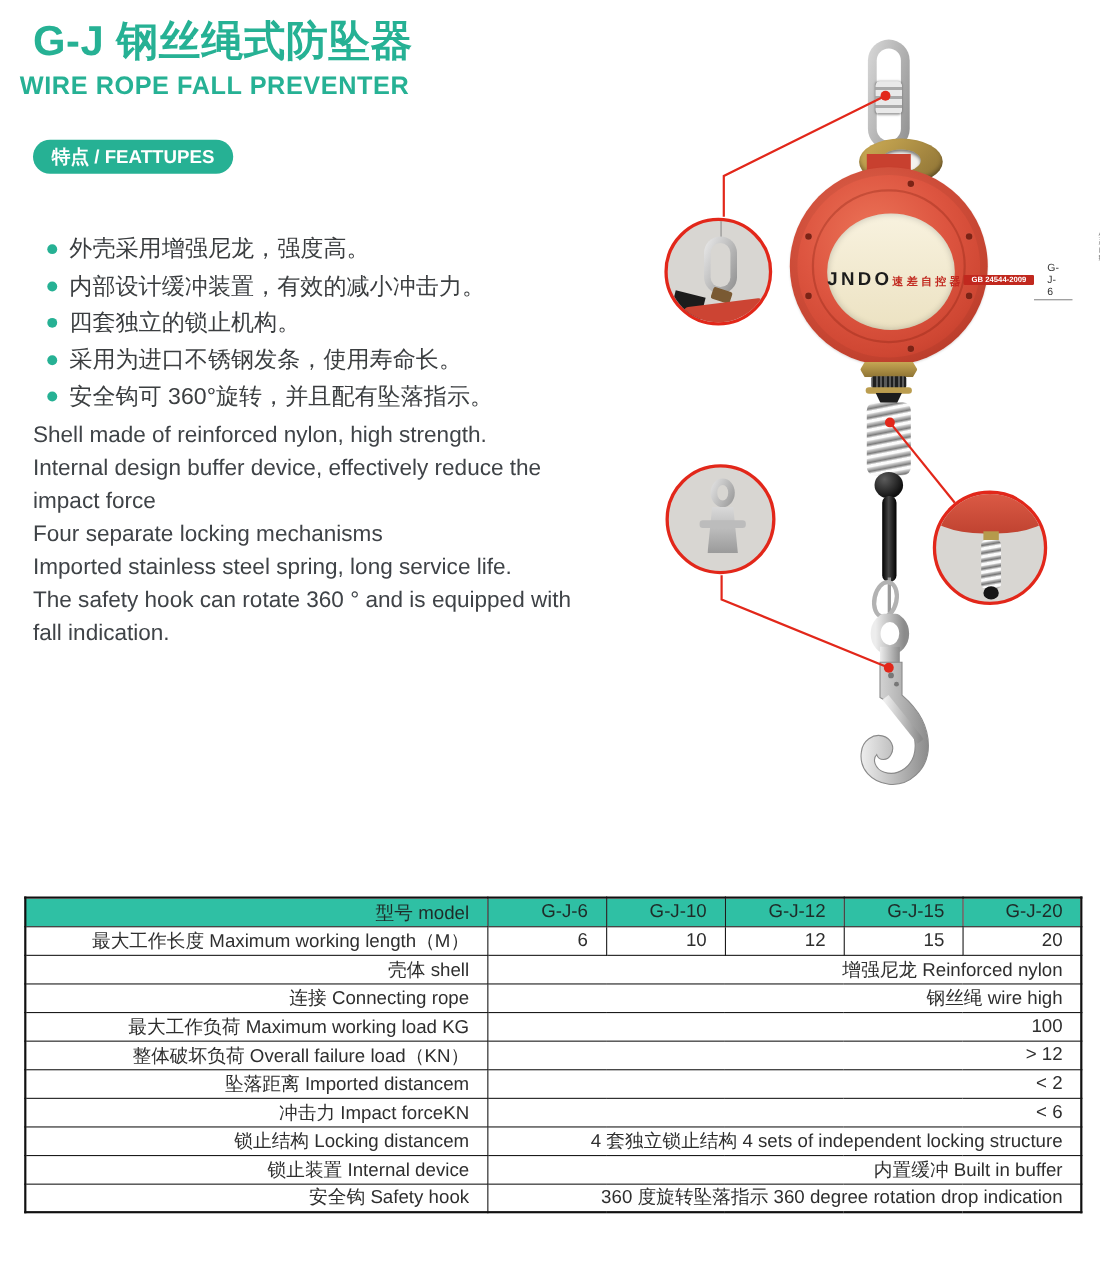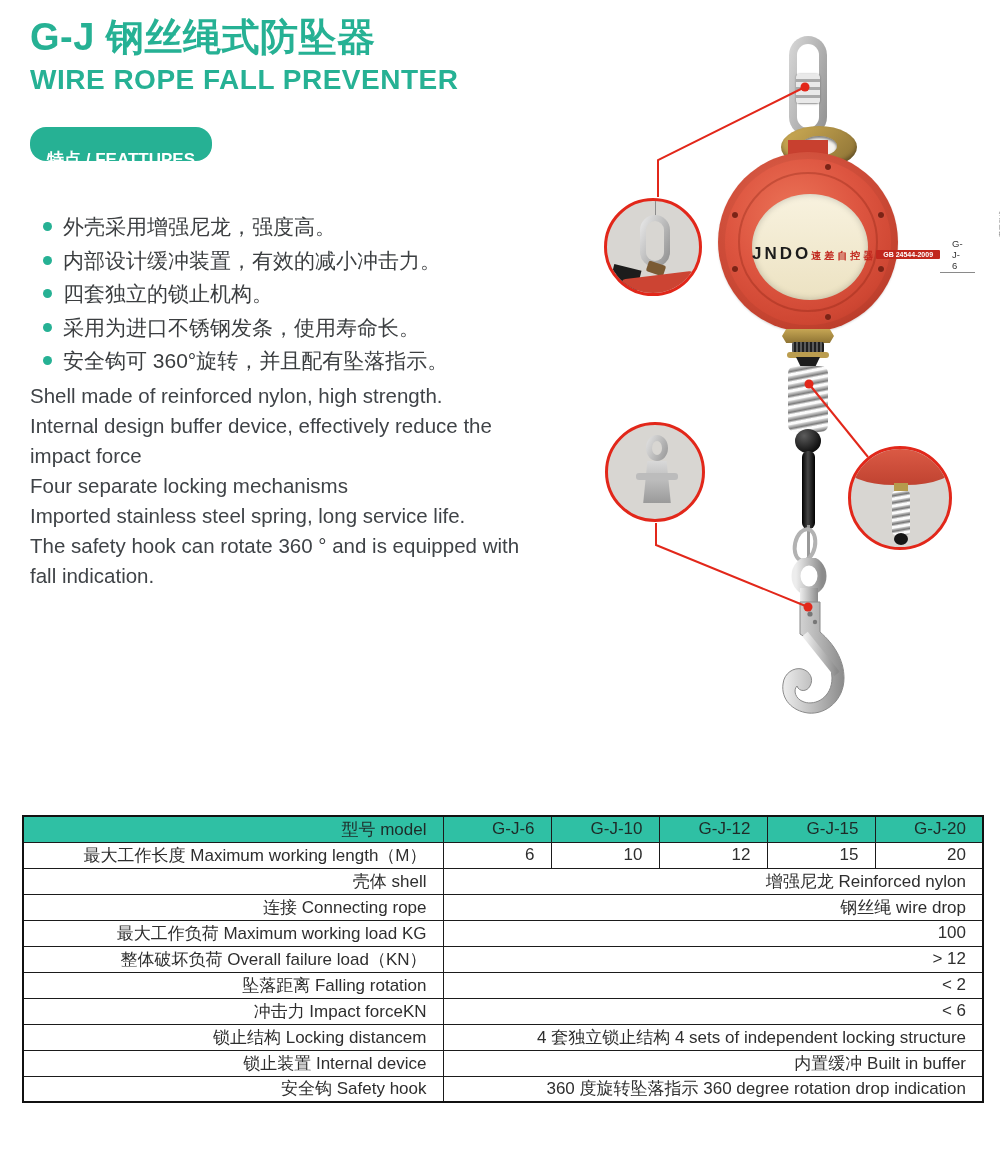--- a/index.html
+++ b/index.html
@@ -2,23 +2,23 @@
 <html><head>
 <meta charset="utf-8">
 <style>
   * { box-sizing: border-box; }
   html,body { margin:0; padding:0; background:#ffffff; }
   body { font-family:"Liberation Sans","DejaVu Sans",sans-serif; }
   .page { position:relative; width:1000px; height:1159px; background:#fff; overflow:hidden; }
 
   
   .title    { position:absolute; left:30px; top:12px;  font-size:38px; font-weight:bold; color:#26b194; letter-spacing:.5px; }
-  .subtitle { position:absolute; left:30px; top:64px;  font-size:28px; font-weight:600;  color:#26b194; letter-spacing:.5px; }
+  .subtitle { position:absolute; left:18px; top:64px;  font-size:23px; font-weight:600;  color:#26b194; letter-spacing:.5px; }
   .badge    { position:absolute; left:30px; top:127px; background:#26b194; color:#fff; font-size:17px; font-weight:bold;
-              height:31px; line-height:31px; padding:17px 17px; border-radius:16px; }
+              height:31px; line-height:31px; padding:0 17px; border-radius:16px; }
 
   
   .features { position:absolute; left:32px; top:199px; margin:11px; padding:0; list-style:none; }
   .features li { display:flex; align-items:flex-start; font-size:21px; color:#3b3e40; line-height:33.5px; white-space:nowrap; }
   .features .dot { flex:none; width:9px; height:9px; border-radius:50%; background:#26b194; margin:12px 11px 0 0; }
 
   
   .desc { position:absolute; left:30px; top:381px; width:520px; }
   .desc p { margin:0; font-size:20.5px; line-height:30px; color:#3f4347; }
 
@@ -263,32 +263,32 @@
       <td>12</td>
       <td>15</td>
       <td>20</td>
     </tr>
     <tr>
       <td>壳体 shell</td>
       <td colspan="5">增强尼龙 Reinforced nylon</td>
     </tr>
     <tr>
       <td>连接 Connecting rope</td>
-      <td colspan="5">钢丝绳 wire drop</td>
+      <td colspan="5">钢丝绳 wire high</td>
     </tr>
     <tr>
       <td>最大工作负荷 Maximum working load KG</td>
       <td colspan="5">100</td>
     </tr>
     <tr>
       <td>整体破坏负荷 Overall failure load（KN）</td>
       <td colspan="5">&gt; 12</td>
     </tr>
     <tr>
-      <td>坠落距离 Falling rotation</td>
+      <td>坠落距离 Imported distancem</td>
       <td colspan="5">&lt; 2</td>
     </tr>
     <tr>
       <td>冲击力 Impact forceKN</td>
       <td colspan="5">&lt; 6</td>
     </tr>
     <tr>
       <td>锁止结构 Locking distancem</td>
       <td colspan="5">4 套独立锁止结构 4 sets of independent locking structure</td>
     </tr>

